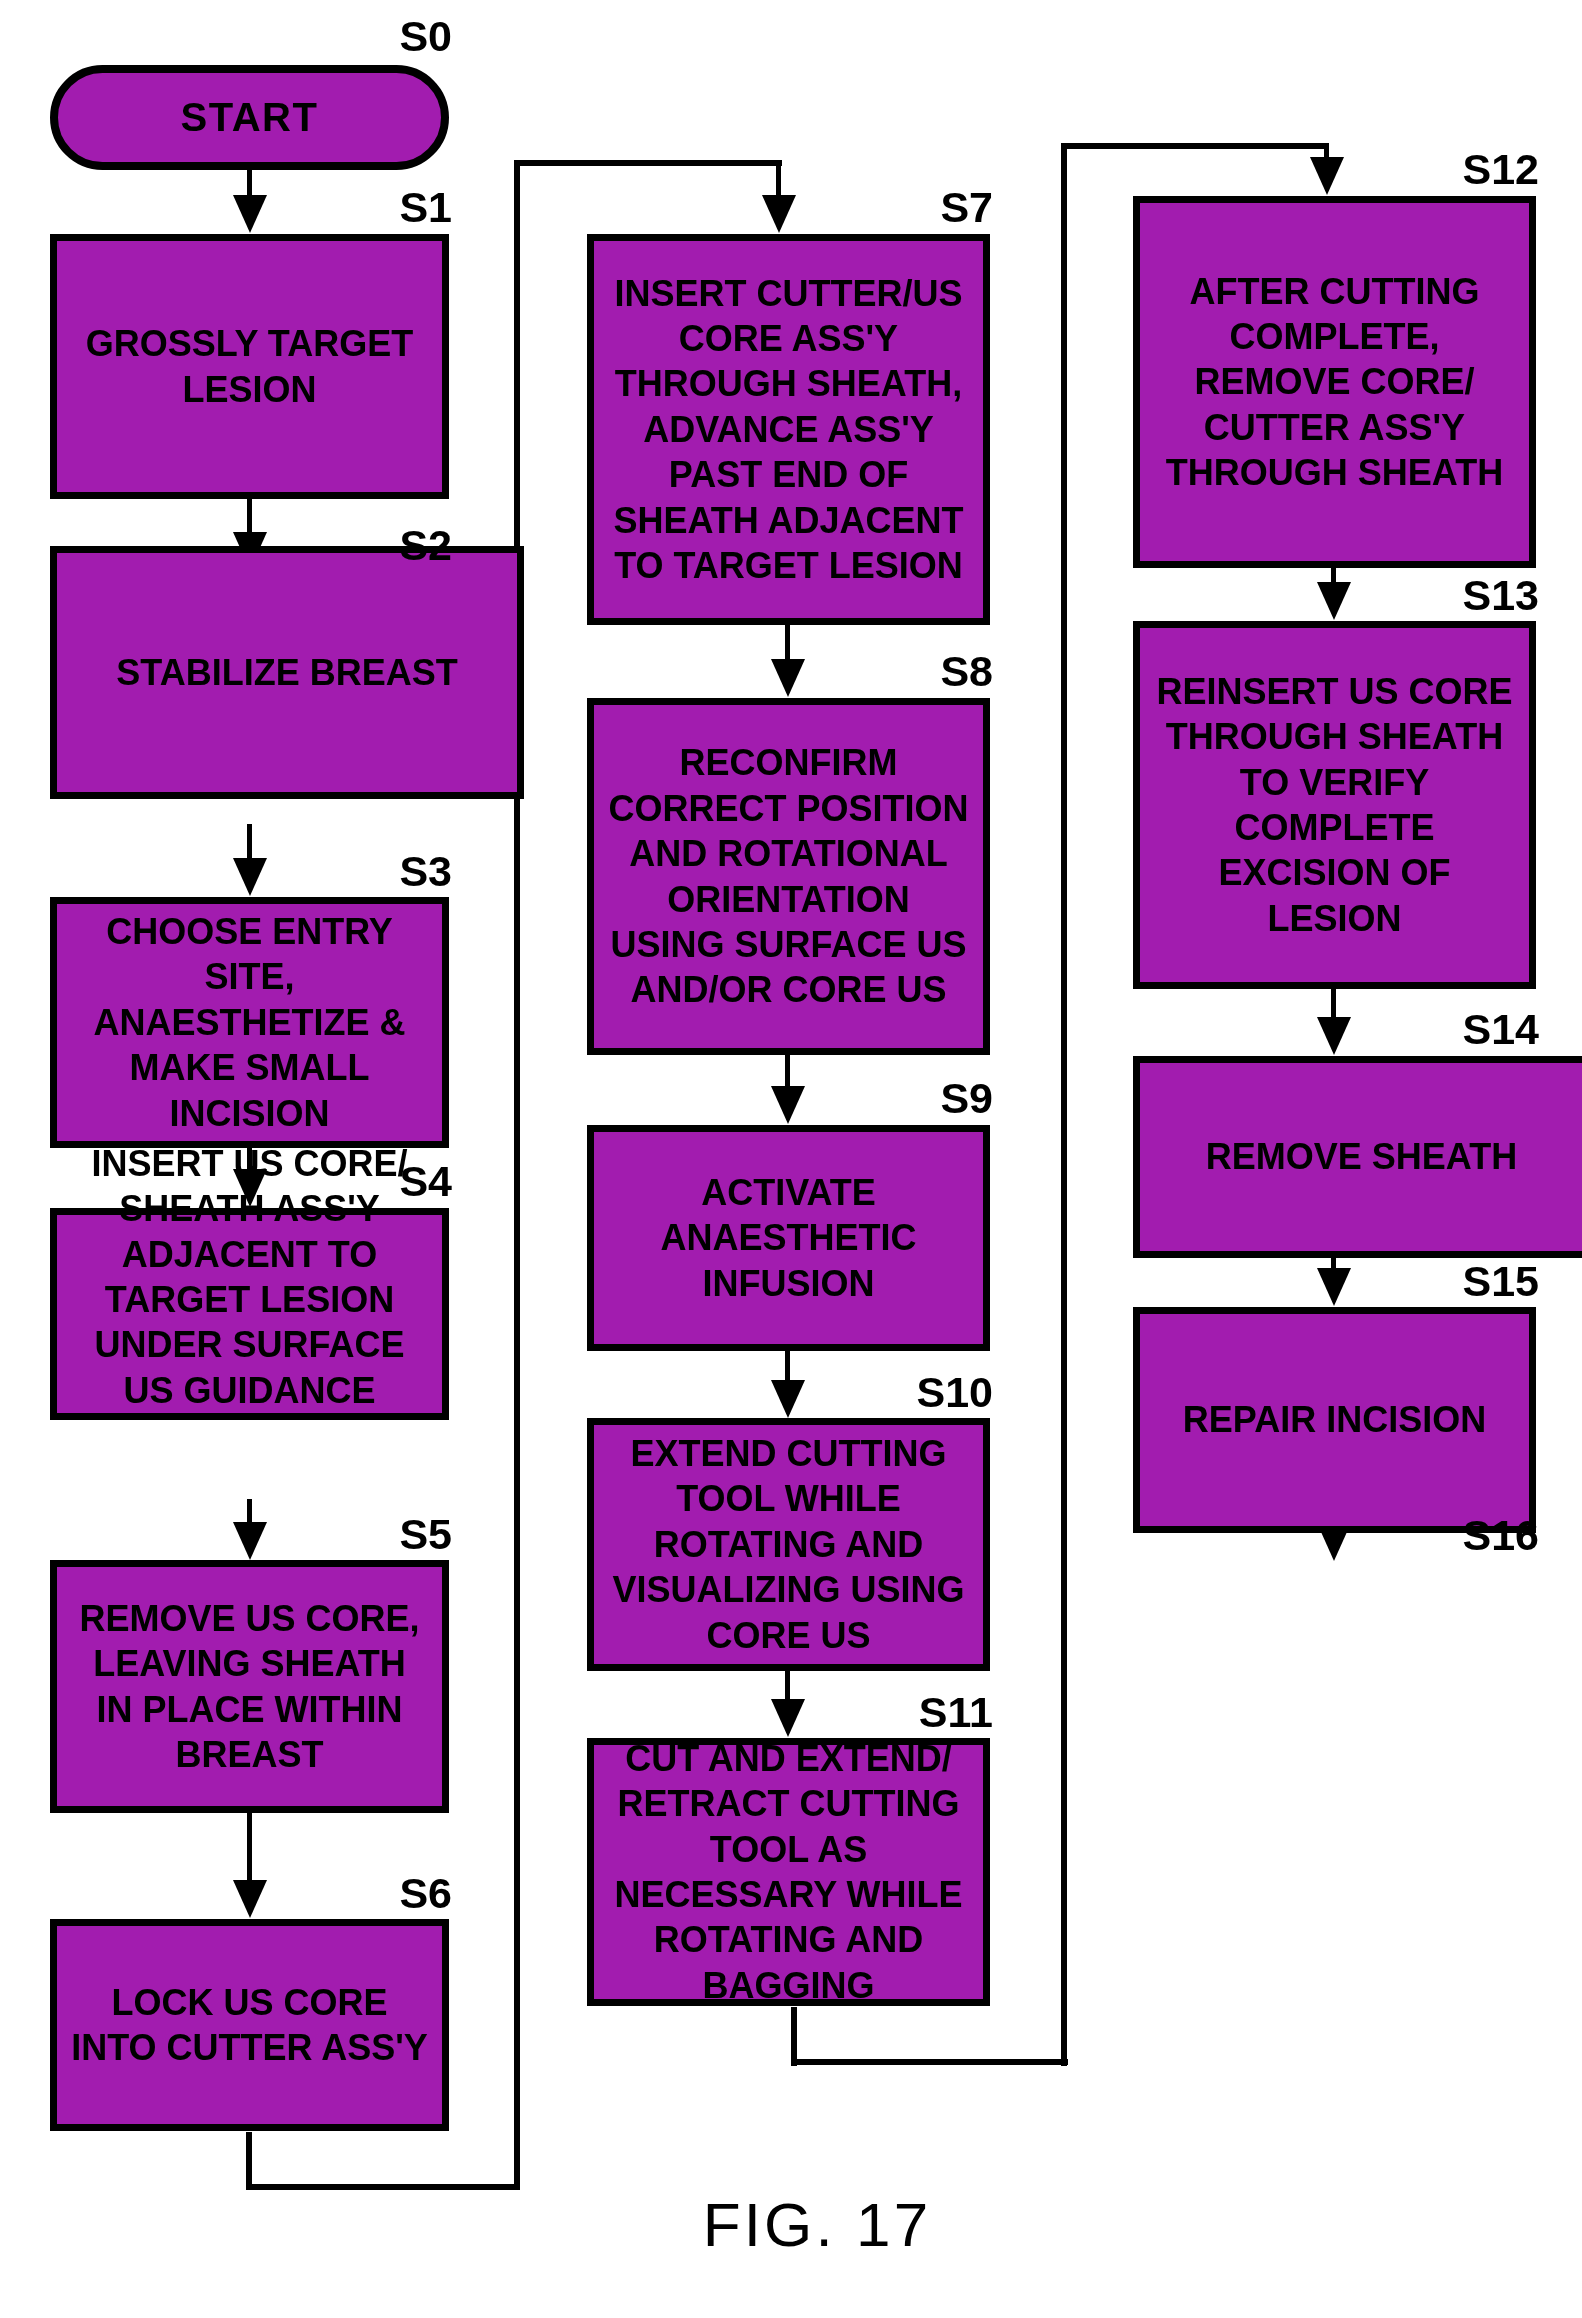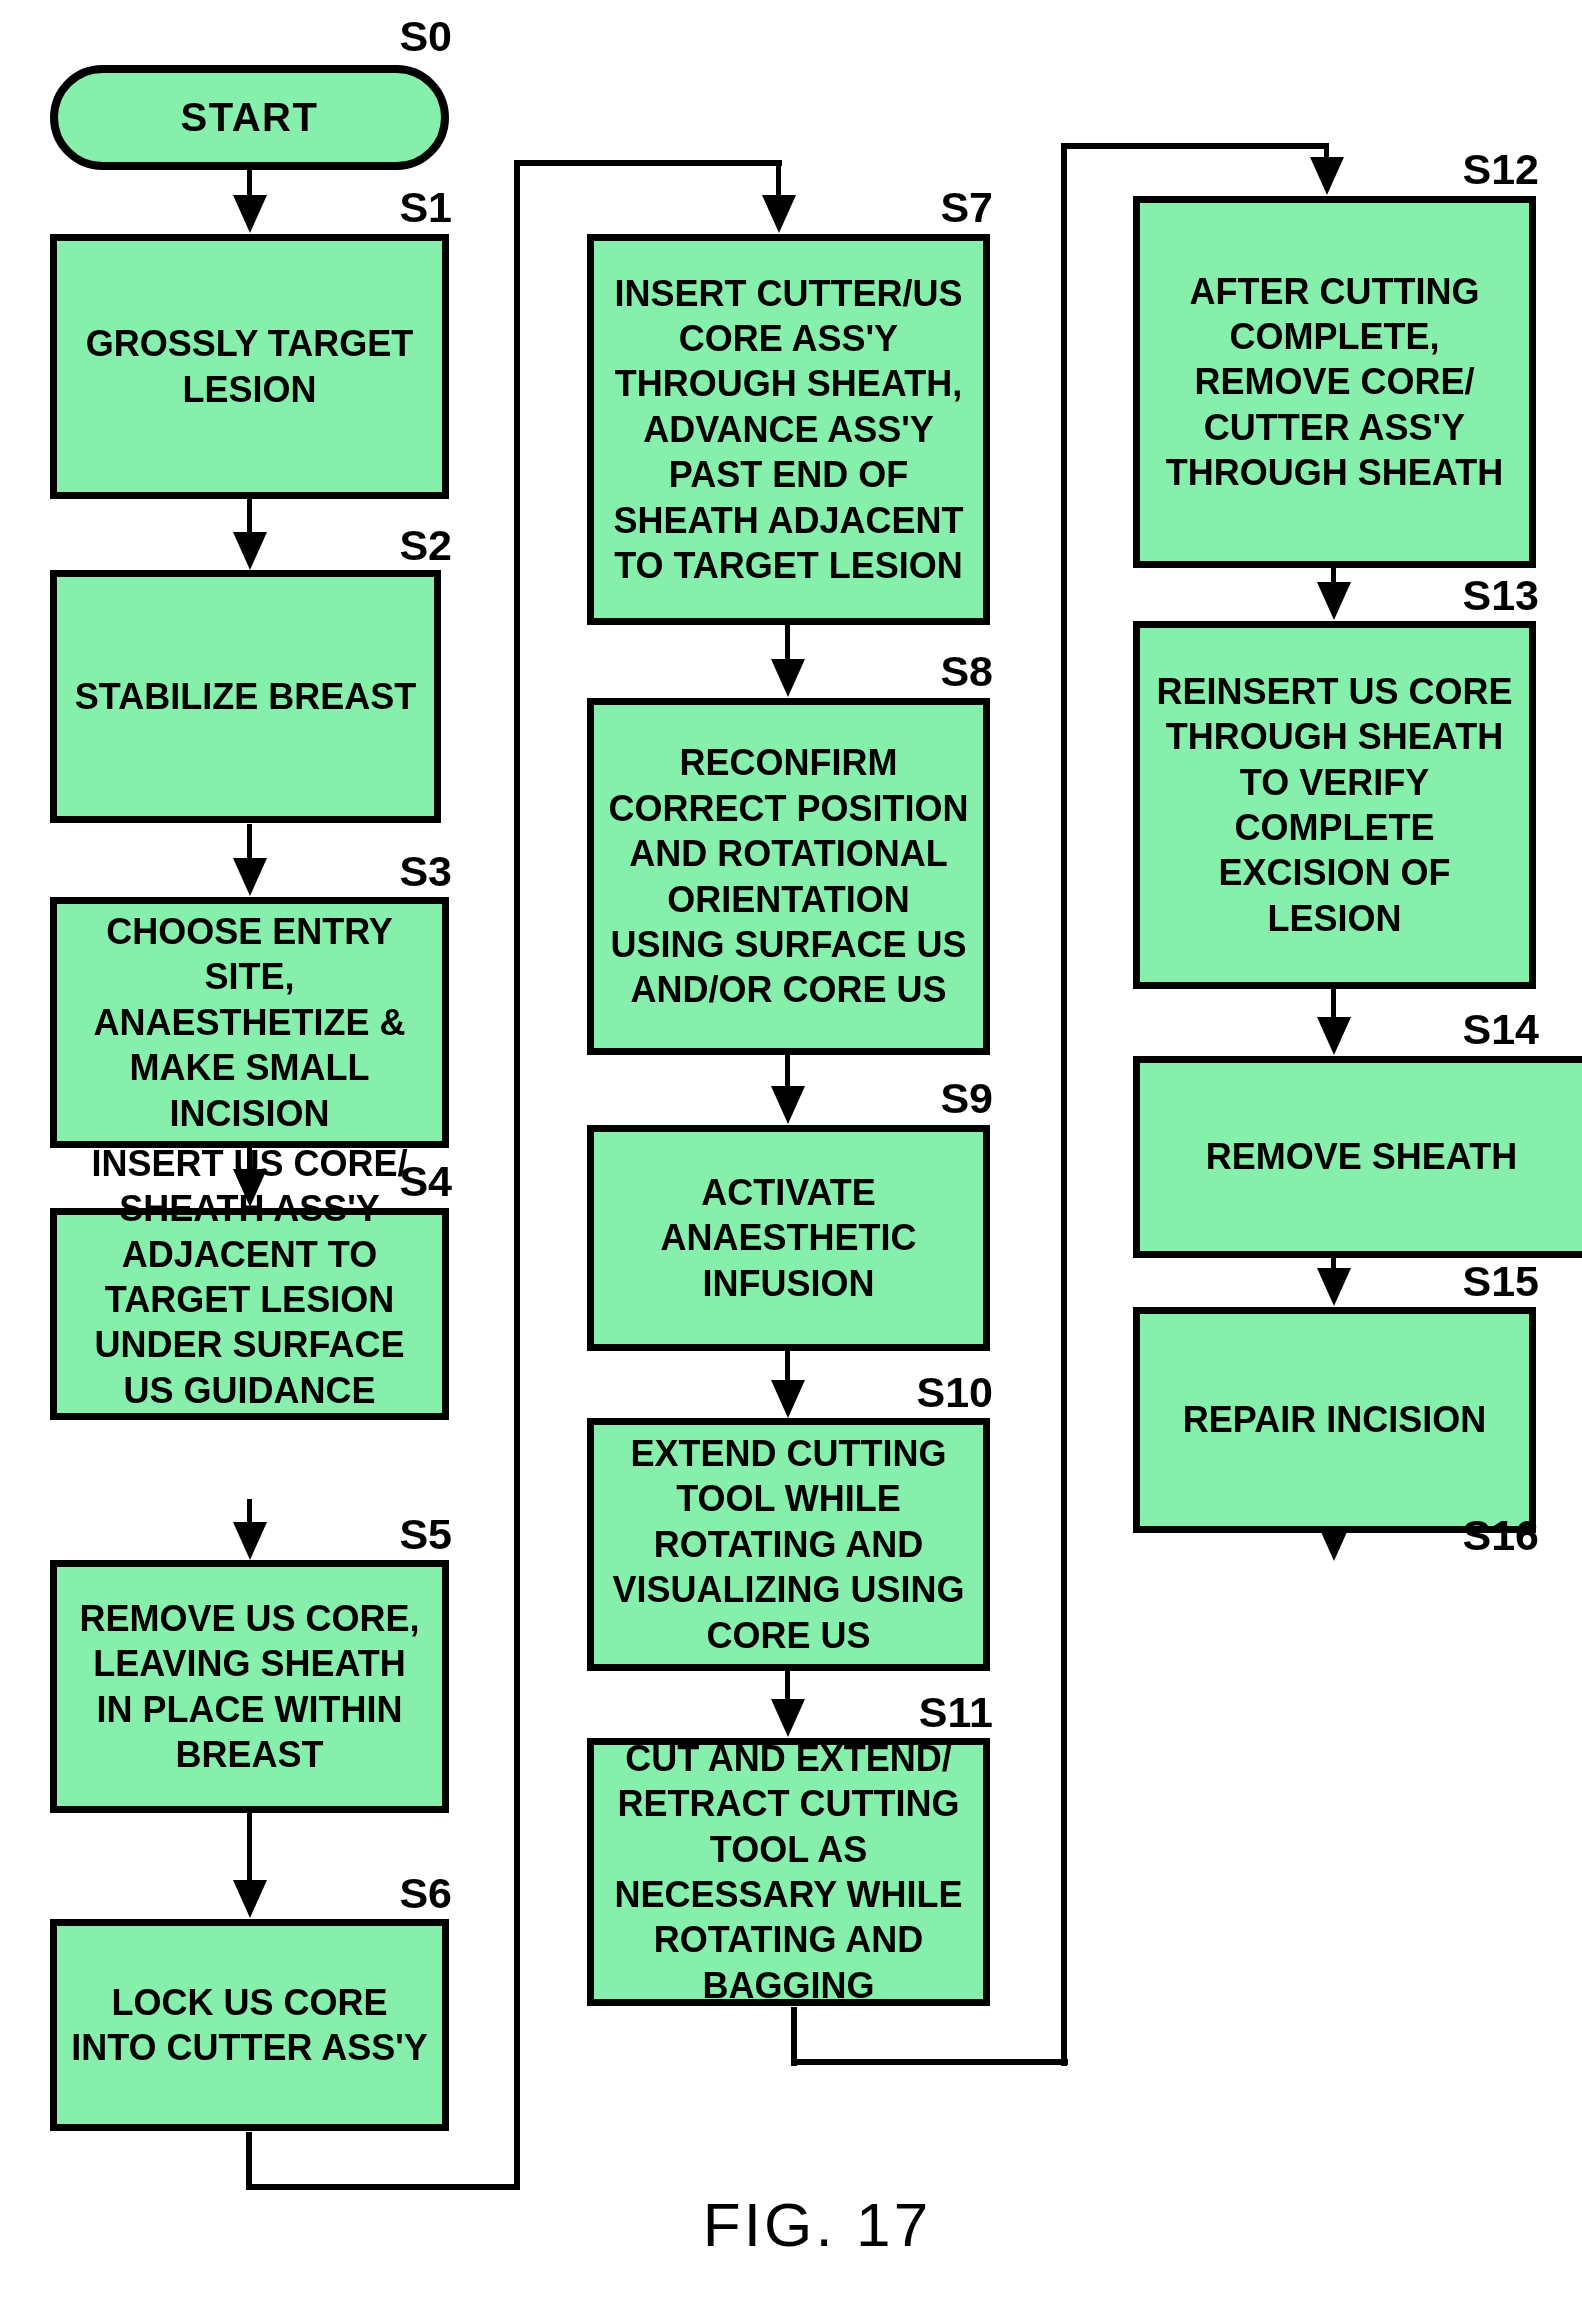--- a/index.html
+++ b/index.html
@@ -7,21 +7,21 @@
     position:relative;
     width:1583px;height:2319px;
     background:#ffffff;
     font-family:"Liberation Sans", sans-serif;
     color:#000;
     overflow:hidden;
   }
   
   .node{
     position:absolute;box-sizing:border-box;
-    border:7.7px solid #000;background:#86efac;
+    border:7.7px solid #000;background:#a21caf;
     display:flex;align-items:center;justify-content:center;
     text-align:center;
   }
   .node .lbl{
     white-space:pre-line;
     font-weight:700;font-size:36px;line-height:1.26;
     letter-spacing:0;
   }
   .terminal{border-radius:58px;border-width:8.4px;}
   .terminal .lbl{font-size:40px;letter-spacing:1.5px;}
@@ -41,21 +41,21 @@
     border-top:38px solid #000;
   }
   .caption{
     position:absolute;font-weight:400;font-size:62px;line-height:1;
     text-align:center;letter-spacing:3.1px;
   }
 
   
   #n-s0 {left:50px;  top:65px;   width:399px; height:105px;}
   #n-s1 {left:50px;  top:234px;  width:399px; height:265px;}
-  #n-s2 {left:50px;  top:570px;  width:391px; height:253px;}
+  #n-s2 {left:50px;  top:546px;  width:474px; height:253px;}
   #n-s3 {left:50px;  top:897px; width:399px; height:251px;}
   #n-s4 {left:50px;  top:1208px; width:399px; height:212px;align-items:flex-end;}
   #n-s5 {left:50px;  top:1560px; width:399px; height:253px;}
   #n-s6 {left:50px;  top:1919px; width:399px; height:212px;}
   #n-s7 {left:587px; top:234px;  width:403px; height:391px;}
   #n-s8 {left:587px; top:698px;  width:403px; height:357px;}
   #n-s9 {left:587px; top:1125px; width:403px; height:226px;}
   #n-s10{left:587px; top:1418px; width:403px; height:253px;}
   #n-s11{left:587px; top:1738px; width:403px; height:268px;}
   #n-s12{left:1133px;top:196px;  width:403px; height:372px;}

